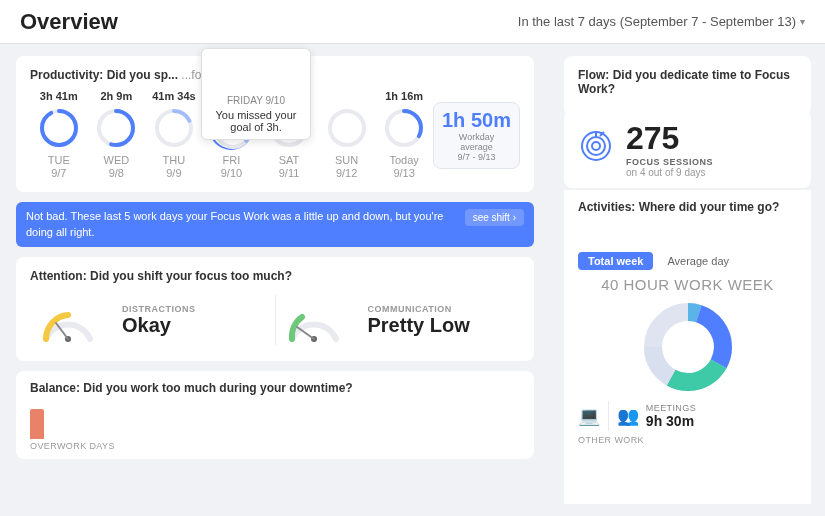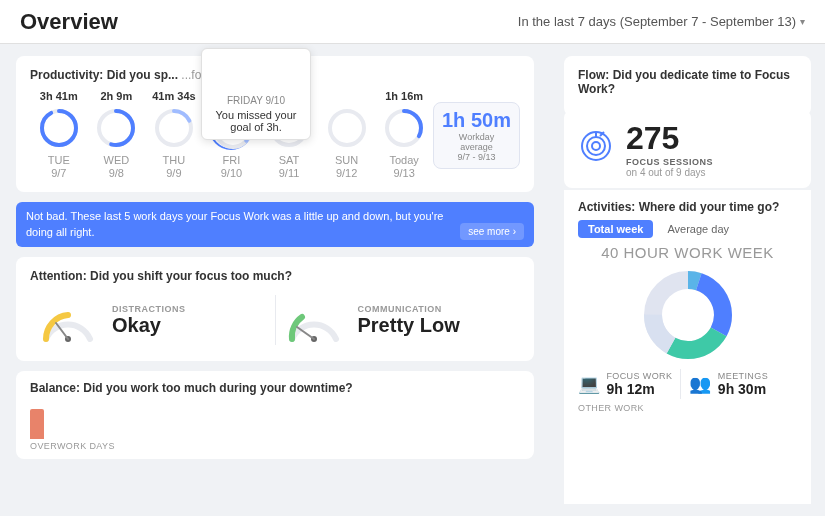--- a/index.html
+++ b/index.html
@@ -188,21 +188,21 @@
     }
 
     
     .banner {
       background: #4f7fff;
       color: #fff;
       border-radius: 6px;
       padding: 7px 10px;
       font-size: 11px;
       display: flex;
-      align-items: flex-end;
+      align-items: flex-start;
       justify-content: space-between;
       gap: 8px;
     }
     .banner-text { flex: 1; line-height: 1.4; }
     .see-more-btn {
       background: rgba(255,255,255,0.2);
       color: #fff;
       border: none;
       border-radius: 4px;
       padding: 3px 8px;
@@ -215,21 +215,21 @@
     .attention-card {}
     .gauge-row {
       display: flex;
       align-items: center;
       gap: 0;
     }
     .gauge-item {
       flex: 1;
       display: flex;
       align-items: center;
-      gap: 14px;
+      gap: 24px;
       padding: 4px 8px;
     }
     .gauge-divider {
       width: 1px;
       height: 50px;
       background: #e8eaef;
     }
     .gauge-svg-wrap {
       width: 60px;
       height: 50px;
@@ -297,20 +297,21 @@
       display: flex;
       gap: 4px;
       margin-bottom: 6px;
     }
     .tab-btn {
       padding: 3px 10px;
       border-radius: 4px;
       font-size: 11px;
       cursor: pointer;
       border: none;
+      margin-top: 32px;
     }
     .tab-btn.active {
       background: #4f7fff;
       color: #fff;
       font-weight: 600;
     }
     .tab-btn.inactive {
       background: transparent;
       color: #666;
     }
@@ -463,21 +464,21 @@
 
         <div class="workday-avg">
           <span class="time-label">1h 50m</span>
           <span class="avg-label">Workday average<br>9/7 - 9/13</span>
         </div>
       </div>
     </div>
 
     <div class="banner">
       <span class="banner-text">Not bad. These last 5 work days your Focus Work was a little up and down, but you're doing all right.</span>
-      <button class="see-more-btn">see more ›</button>
+      <button class="see-more-btn">see shift ›</button>
     </div>
 
     <div class="card attention-card">
       <div class="card-title">Attention: Did you shift your focus too much?</div>
       <div class="gauge-row">
 
         <div class="gauge-item">
           <div class="gauge-svg-wrap">
             <svg width="60" height="50" viewBox="0 0 60 50">
               <path d="M8 44 A24 24 0 0 1 52 44" fill="none" stroke="#e8eaef" stroke-width="6" stroke-linecap="round"></path>
@@ -570,24 +571,20 @@
             <circle r="35" fill="none" stroke="#d8e0f0" stroke-width="18" stroke-dasharray="37.5 220" stroke-dashoffset="-127.5" transform="rotate(-90)"></circle>
 
             <circle r="25" fill="white"></circle>
           </g>
         </svg>
       </div>
 
       <div class="bottom-stats">
         <div class="stat-item">
           <span style="font-size:18px;">💻</span>
-          <div>
-            <div class="stat-label">FOCUS WORK</div>
-            <div class="stat-value">9h 12m</div>
-          </div>
         </div>
         <div class="stat-divider"></div>
         <div class="stat-item">
           <span style="font-size:18px;">👥</span>
           <div>
             <div class="stat-label">MEETINGS</div>
             <div class="stat-value">9h 30m</div>
           </div>
         </div>
       </div>

